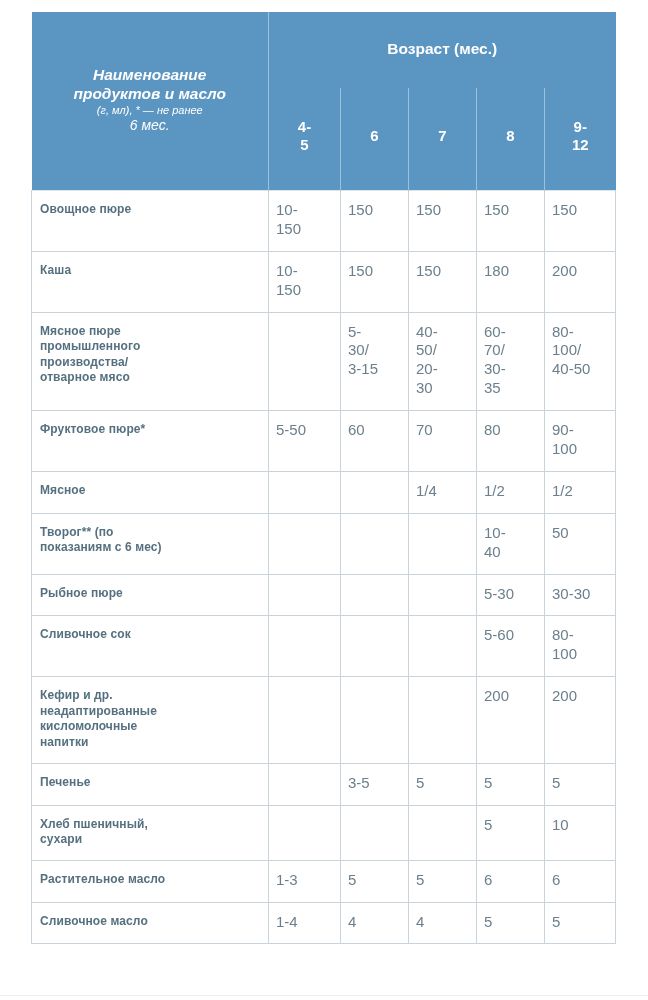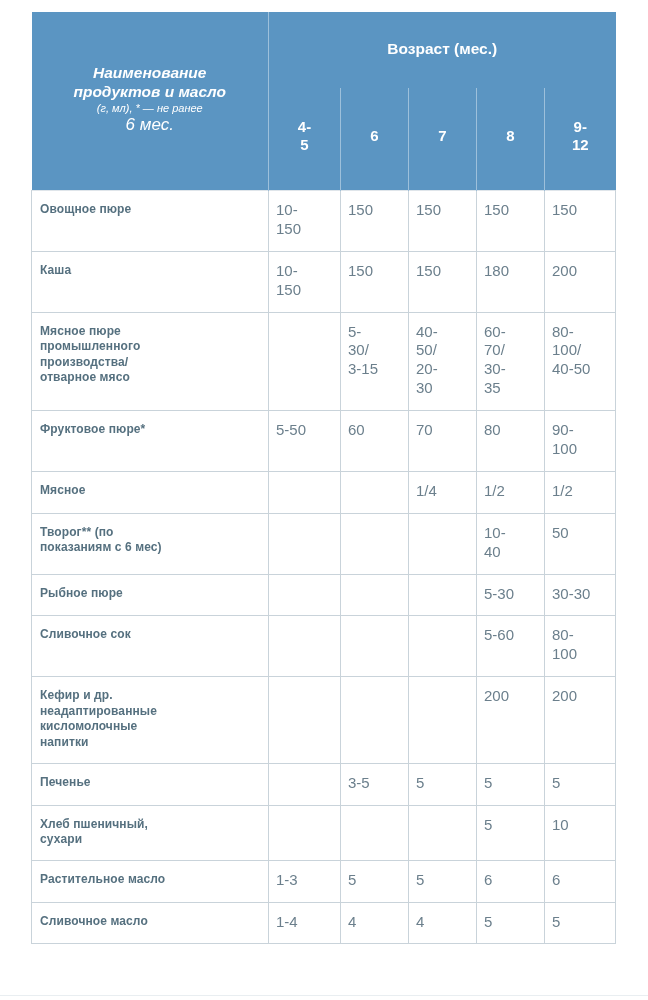--- a/index.html
+++ b/index.html
@@ -51,21 +51,21 @@
     text-align: center;
     padding: 8px 14px 10px 14px;
     line-height: 1.22;
     font-size: 15.5px;
     border-right: 1px solid #9dc0db;
     font-style: italic;
   }
   th.name-head .nh-l1 { display: block; }
   th.name-head .nh-l2 { display: block; }
   th.name-head .nh-l3 { display: block; font-weight: normal; font-size: 11px; }
-  th.name-head .nh-l4 { display: block; font-weight: normal; font-size: 17px; }
+  th.name-head .nh-l4 { display: block; font-weight: normal; font-size: 14px; }
 
   th.age-head {
     text-align: center;
     vertical-align: middle;
     font-size: 15.5px;
     height: 74px;
     padding: 0 0 2px 0;
   }
 
   th.age-sub {

